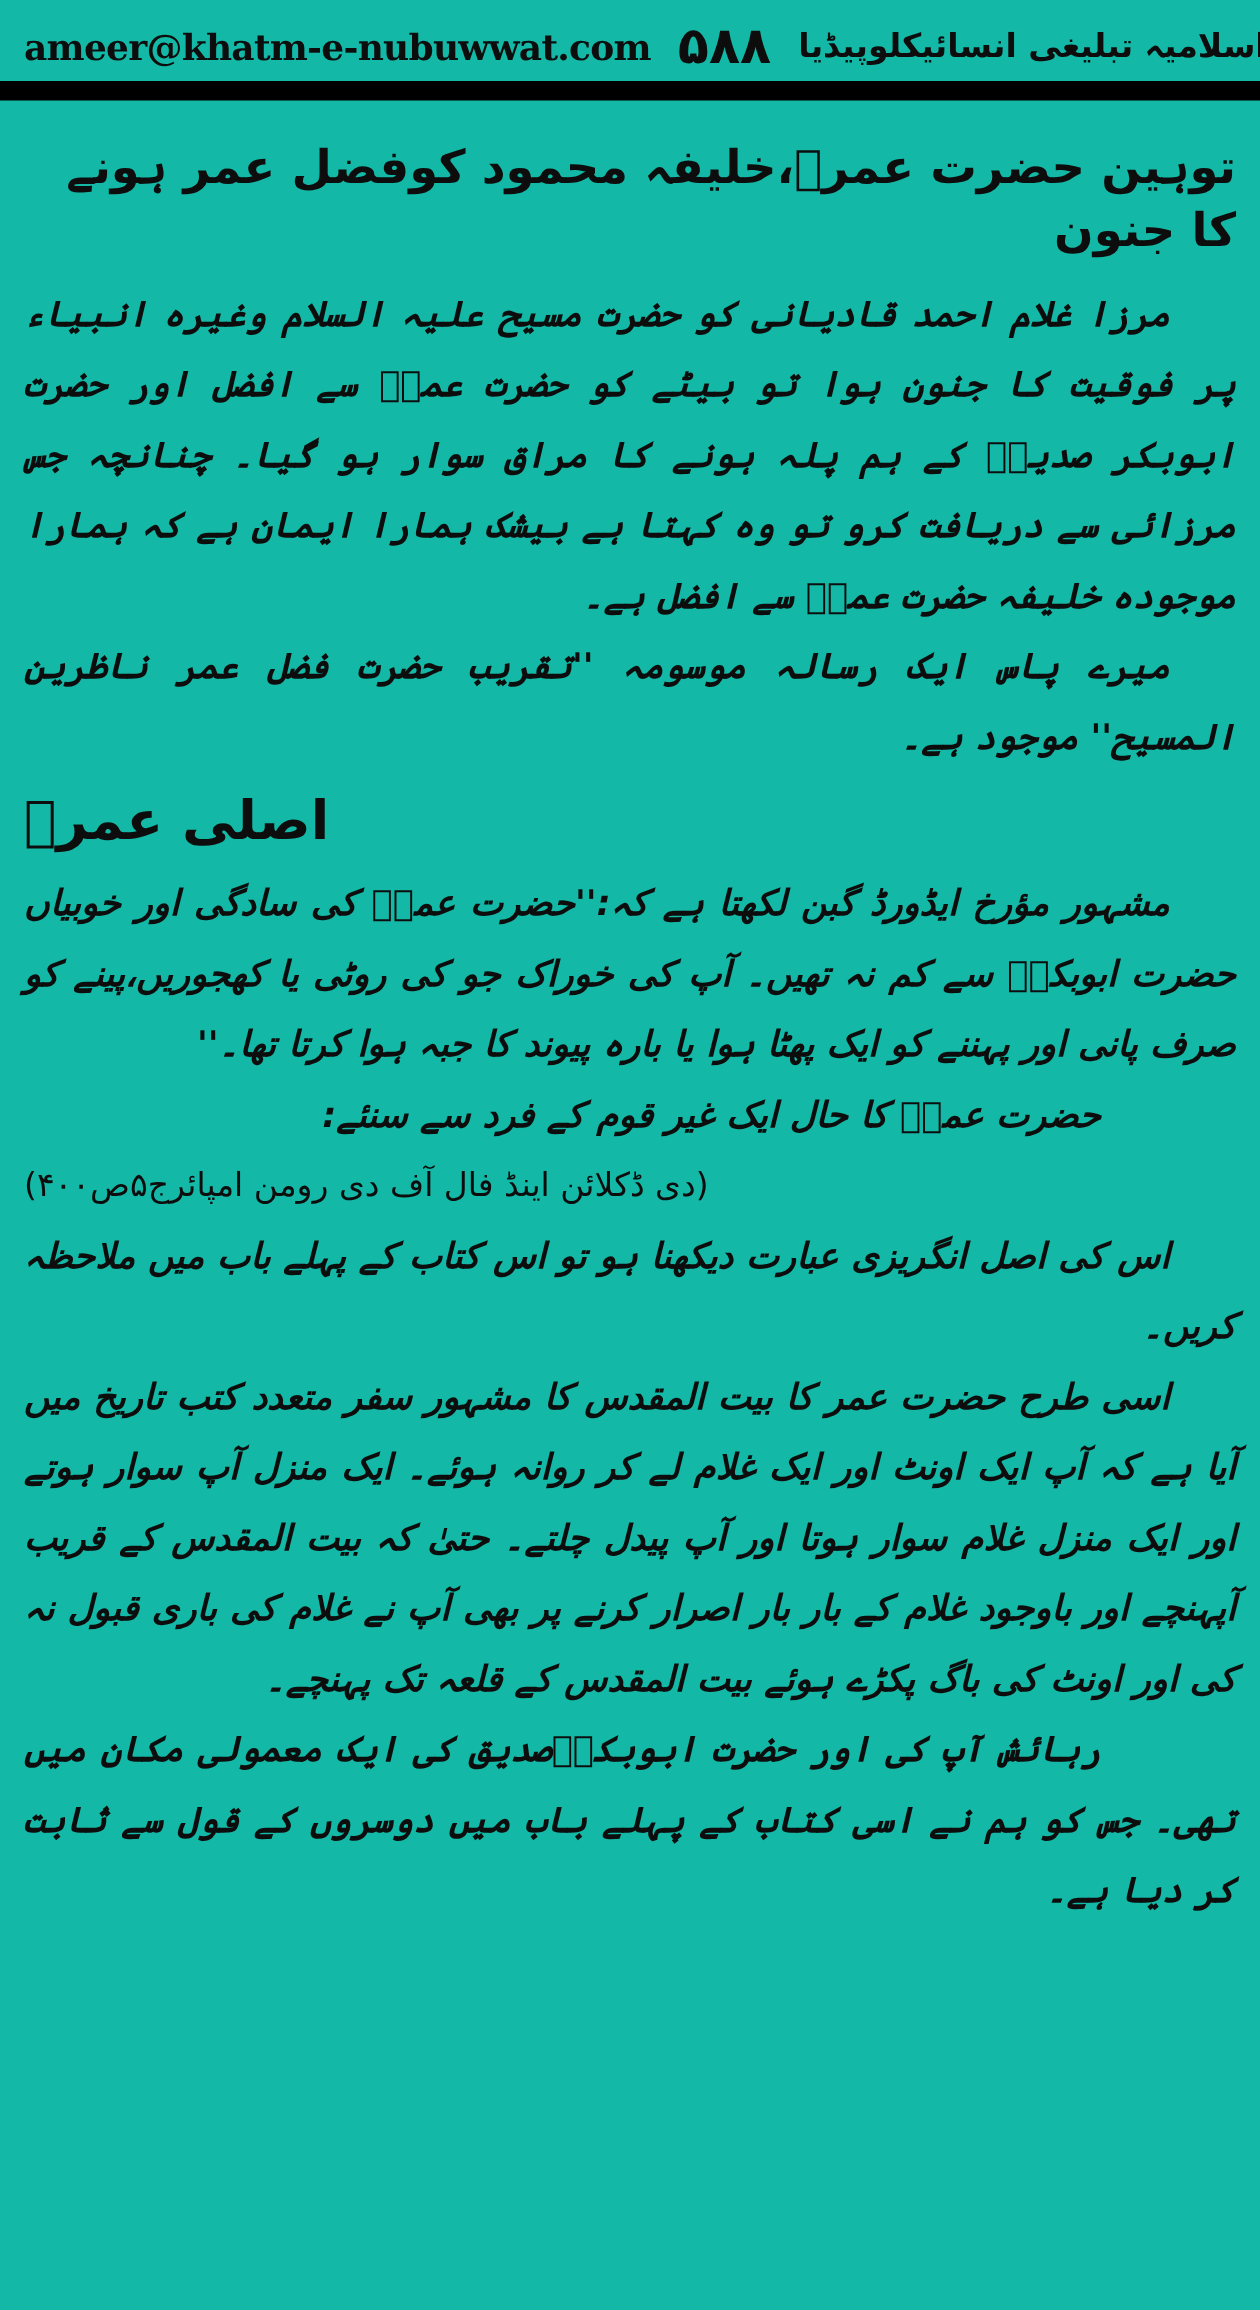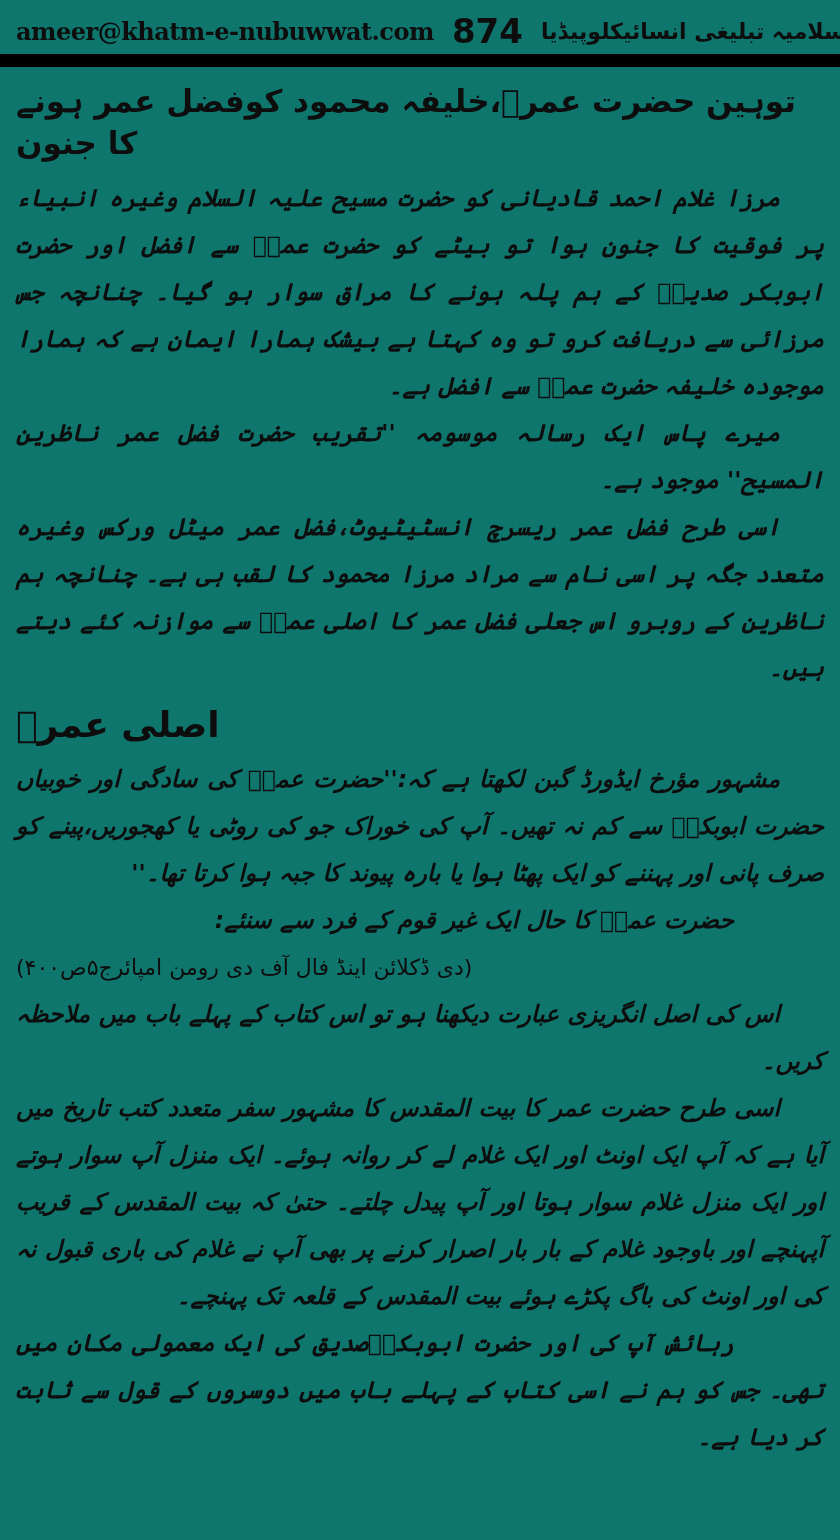--- a/index.html
+++ b/index.html
@@ -1,21 +1,21 @@
 <!DOCTYPE html>
 <html lang="ur"><head>
 <meta charset="utf-8">
 <style>
   html, body { margin: 0; padding: 0; background: #e8e8e8; }
   .page {
     position: relative;
     width: 840px;
     height: 1540px;
     margin: 0 auto;
-    background: #0f766e;
+    background: #14b8a6;
     color: #0d0d0d;
     font-family: "DejaVu Sans", sans-serif;
     display: flex;
     flex-direction: column;
     overflow: hidden;
     box-sizing: border-box;
   }
 
   
   .header {
@@ -55,22 +55,22 @@
   }
 
   
   .article {
     flex: 1;
     direction: rtl;
     padding: 6px 16px 0 16px;
     text-align: justify;
   }
   .article-title {
-    margin: 8px 0 10px 0;
-    text-align: left;
+    margin: 19px 0 10px 0;
+    text-align: right;
     font-size: 31px;
     font-weight: bold;
     line-height: 1.35;
   }
   .para {
     margin: 0;
     font-size: 23.5px;
     font-weight: bold;
     line-height: 47px;
     text-indent: 44px;
@@ -94,33 +94,32 @@
     text-indent: 0;
   }
 </style>
 </head>
 <body>
 
 <div class="page">
 
   <div class="header">
     <span class="header-email">ameer@khatm-e-nubuwwat.com</span>
-    <span class="header-pageno">874</span>
+    <span class="header-pageno">۵۸۸</span>
     <span class="header-booktitle">احتساب جلد ۳۰/اسلامیہ تبلیغی انسائیکلوپیڈیا</span>
   </div>
 
   <div class="top-rule"></div>
 
   <div class="article">
 
     <h1 class="article-title">توہین حضرت عمرؓ،خلیفہ محمود کوفضل عمر ہونے کا جنون</h1>
 
     <p class="para">مرزا غلام احمد قادیانی کو حضرت مسیح علیہ السلام وغیرہ انبیاء پر فوقیت کا جنون ہوا تو بیٹے کو حضرت عمرؓ سے افضل اور حضرت ابوبکر صدیقؓ کے ہم پلہ ہونے کا مراق سوار ہو گیا۔ چنانچہ جس مرزائی سے دریافت کرو تو وہ کہتا ہے بیشک ہمارا ایمان ہے کہ ہمارا موجودہ خلیفہ حضرت عمرؓ سے افضل ہے۔</p>
     <p class="para">میرے پاس ایک رسالہ موسومہ ''تقریب حضرت فضل عمر ناظرین المسیح'' موجود ہے۔</p>
-    <p class="para">اسی طرح فضل عمر ریسرچ انسٹیٹیوٹ،فضل عمر میٹل ورکس وغیرہ متعدد جگہ پر اسی نام سے مراد مرزا محمود کا لقب ہی ہے۔ چنانچہ ہم ناظرین کے روبرو اس جعلی فضل عمر کا اصلی عمرؓ سے موازنہ کئے دیتے ہیں۔</p>
 
     <h2 class="section-heading">اصلی عمرؓ</h2>
 
     <p class="para">مشہور مؤرخ ایڈورڈ گبن لکھتا ہے کہ:''حضرت عمرؓ کی سادگی اور خوبیاں حضرت ابوبکرؓ سے کم نہ تھیں۔ آپ کی خوراک جو کی روٹی یا کھجوریں،پینے کو صرف پانی اور پہننے کو ایک پھٹا ہوا یا بارہ پیوند کا جبہ ہوا کرتا تھا۔''</p>
     <p class="para big-indent">حضرت عمرؓ کا حال ایک غیر قوم کے فرد سے سنئے:</p>
     <p class="citation-line">(دی ڈکلائن اینڈ فال آف دی رومن امپائرج۵ص۴۰۰)</p>
     <p class="para">اس کی اصل انگریزی عبارت دیکھنا ہو تو اس کتاب کے پہلے باب میں ملاحظہ کریں۔</p>
     <p class="para">اسی طرح حضرت عمر کا بیت المقدس کا مشہور سفر متعدد کتب تاریخ میں آیا ہے کہ آپ ایک اونٹ اور ایک غلام لے کر روانہ ہوئے۔ ایک منزل آپ سوار ہوتے اور ایک منزل غلام سوار ہوتا اور آپ پیدل چلتے۔ حتیٰ کہ بیت المقدس کے قریب آپہنچے اور باوجود غلام کے بار بار اصرار کرنے پر بھی آپ نے غلام کی باری قبول نہ کی اور اونٹ کی باگ پکڑے ہوئے بیت المقدس کے قلعہ تک پہنچے۔</p>
     <p class="para big-indent">رہائش آپ کی اور حضرت ابوبکرؓصدیق کی ایک معمولی مکان میں تھی۔ جس کو ہم نے اسی کتاب کے پہلے باب میں دوسروں کے قول سے ثابت کر دیا ہے۔</p>
 

